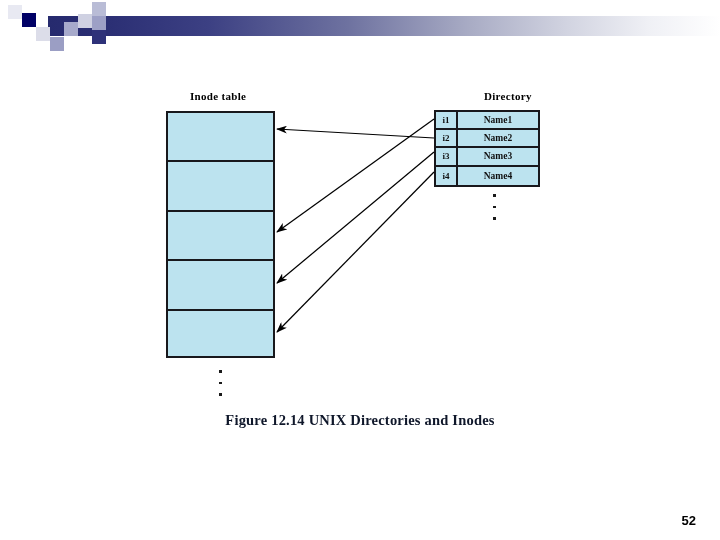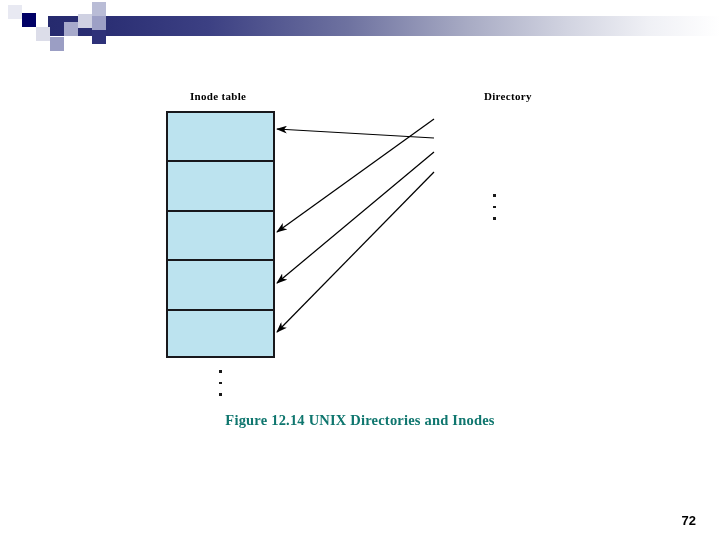--- a/index.html
+++ b/index.html
@@ -122,21 +122,21 @@
   }
 
   #caption {
     position: absolute;
     left: 0; top: 412px;
     width: 720px;
     text-align: center;
     font-family: "Liberation Serif", serif;
     font-weight: bold;
     font-size: 14.5px;
-    color: #0f766e;
+    color: #0f172a;
     letter-spacing: 0.2px;
   }
 
   #page-number {
     position: absolute;
     right: 24px; bottom: 12px;
     font-family: "Liberation Sans", sans-serif;
     font-weight: bold;
     font-size: 13px;
     color: #000000;
@@ -167,20 +167,38 @@
   <div class="col-title" style="left:484px; top:90px;">Directory</div>
 
   <div id="inode-table">
       <div class="inode-row"></div>
       <div class="inode-row"></div>
       <div class="inode-row"></div>
       <div class="inode-row"></div>
       <div class="inode-row"></div>
     </div>
 
+  <div id="directory-table">
+      <div class="dir-row">
+        <div class="dir-inum">i1</div>
+        <div class="dir-name">Name1</div>
+      </div>
+      <div class="dir-row">
+        <div class="dir-inum">i2</div>
+        <div class="dir-name">Name2</div>
+      </div>
+      <div class="dir-row">
+        <div class="dir-inum">i3</div>
+        <div class="dir-name">Name3</div>
+      </div>
+      <div class="dir-row">
+        <div class="dir-inum">i4</div>
+        <div class="dir-name">Name4</div>
+      </div>
+    </div>
 
   <div class="vdots" id="inode-dots" style="left:219px; top:370px;">
       <i></i>
       <i></i>
       <i></i>
     </div>
 
   <div class="vdots" id="dir-dots" style="left:493px; top:194px;">
       <i></i>
       <i></i>
@@ -197,13 +215,13 @@
         <line x1="434" y1="119" x2="277" y2="232" marker-end="url(#ah)"></line>
         <line x1="434" y1="138" x2="277" y2="129" marker-end="url(#ah)"></line>
         <line x1="434" y1="152" x2="277" y2="283" marker-end="url(#ah)"></line>
         <line x1="434" y1="172" x2="277" y2="332" marker-end="url(#ah)"></line>
       </g>
   </svg>
 
   <div id="caption">Figure 12.14   UNIX Directories and Inodes</div>
 </div>
 
-<div id="page-number">72</div>
+<div id="page-number">52</div>
 
 </body></html>

